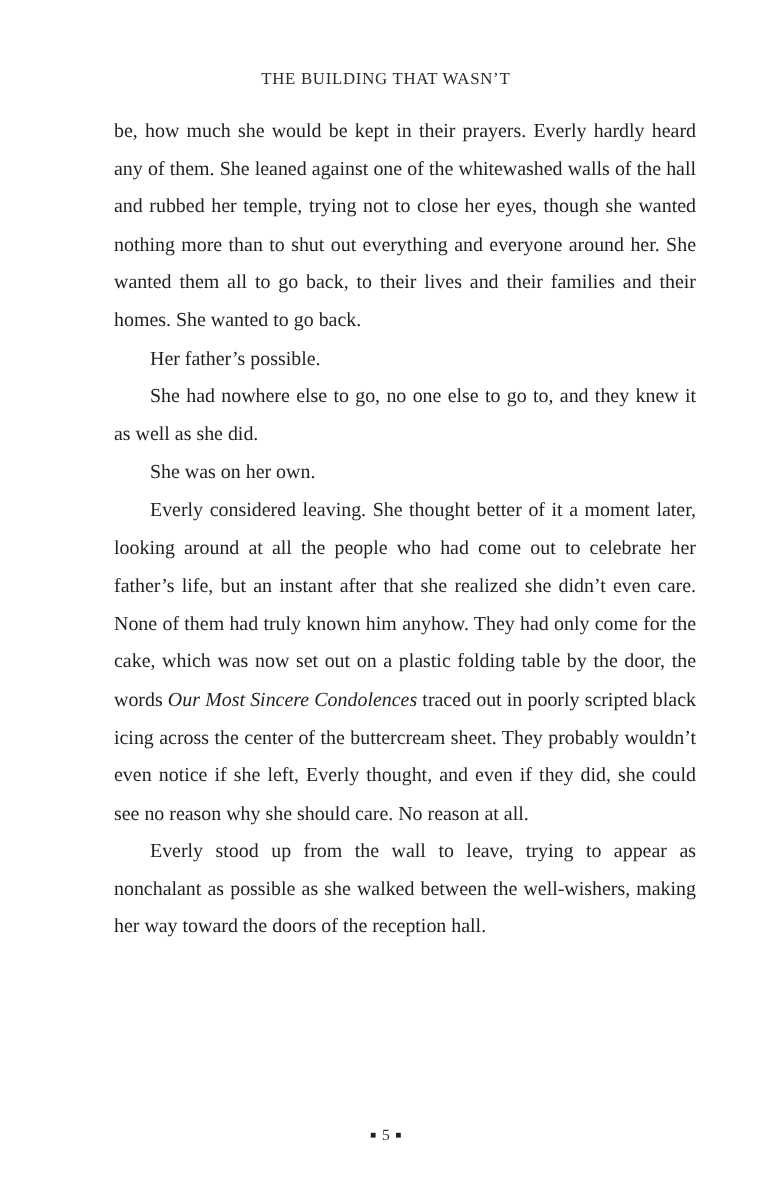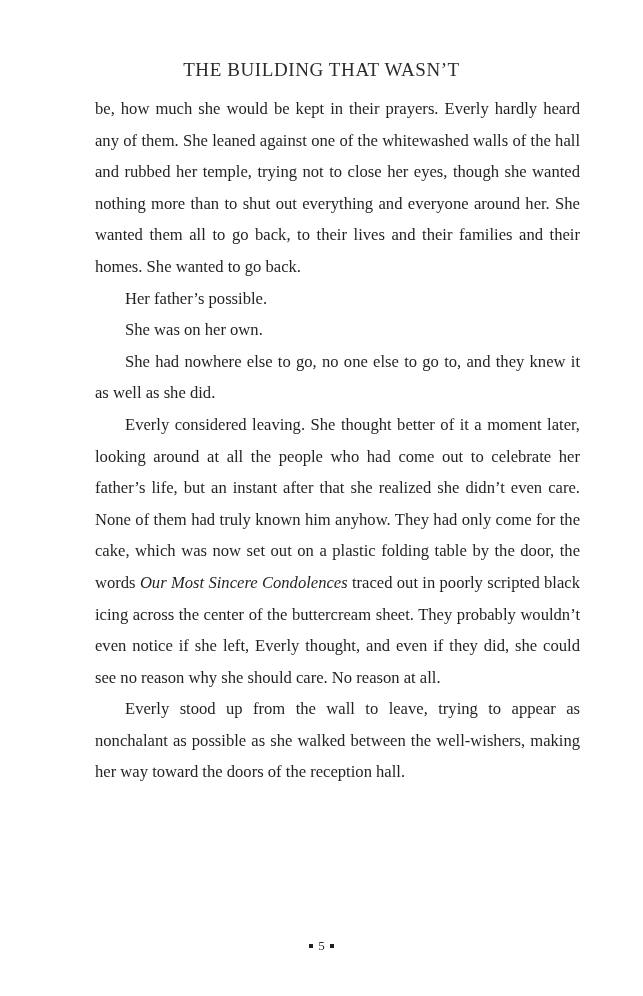--- a/index.html
+++ b/index.html
@@ -14,21 +14,21 @@
       overflow: hidden;
       color: #231f20;
       font-family: "Liberation Serif", "DejaVu Serif", serif;
     }
     .running-head {
       position: absolute;
       top: 59px;
       left: 0;
       width: 643px;
       text-align: center;
-      font-size: 19px;
+      font-size: 14px;
       letter-spacing: 0.6px;
       color: #2b2b2b;
     }
     .text-block {
       position: absolute;
       top: 93px;
       left: 95px;
       width: 485px;
       font-size: 16.6px;
       line-height: 31.6px;
@@ -68,22 +68,22 @@
   </style>
 </head>
 <body>
 
 <div>
   <div class="running-head">THE BUILDING THAT WASN’T</div>
 
   <div class="text-block">
     <p class="para no-indent">be, how much she would be kept in their prayers. Everly hardly heard any of them. She leaned against one of the whitewashed walls of the hall and rubbed her temple, trying not to close her eyes, though she wanted nothing more than to shut out everything and everyone around her. She wanted them all to go back, to their lives and their families and their homes. She wanted to go back.</p>
     <p class="para">Her father’s possible.</p>
+    <p class="para">She had nowhere else to go, no one else to go to, and they knew it as well as she did.</p>
     <p class="para">She was on her own.</p>
-    <p class="para">She had nowhere else to go, no one else to go to, and they knew it as well as she did.</p>
     <p class="para"><span>Everly considered leaving. She thought better of it a moment later, looking around at all the people who had come out to celebrate her father’s life, but an instant after that she realized she didn’t even care. None of them had truly known him anyhow. They had only come for the cake, which was now set out on a plastic folding table by the door, the words </span><em>Our Most Sincere Condolences</em><span> traced out in poorly scripted black icing across the center of the buttercream sheet. They probably wouldn’t even notice if she left, Everly thought, and even if they did, she could see no reason why she should care. No reason at all.</span></p>
     <p class="para">Everly stood up from the wall to leave, trying to appear as nonchalant as possible as she walked between the well-wishers, making her way toward the doors of the reception hall.</p>
 
   </div>
 
   <div class="folio">
     <span class="bullet"></span><span>5</span><span class="bullet"></span>
   </div>
 </div>
 

